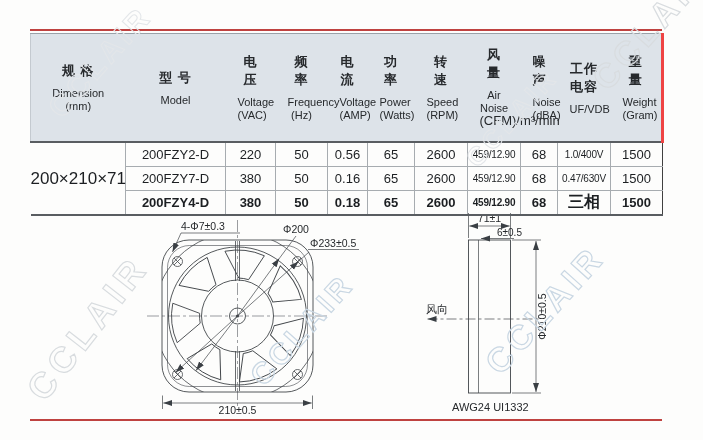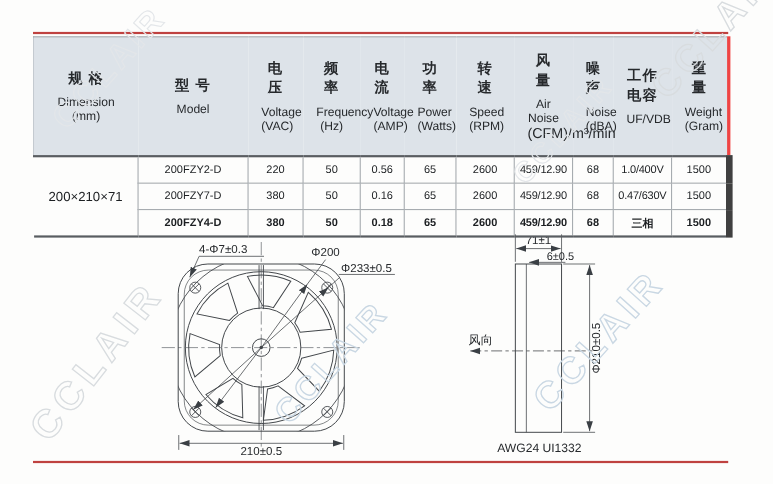--- a/index.html
+++ b/index.html
@@ -35,27 +35,27 @@
     font-weight:normal;padding:12px;
   }
   thead th:first-child{border-left:1px solid #c4cad0;}
   thead th:last-child{border-right:3px solid #ef4444;}
   .h-zh{font-size:13px;color:#26292c;letter-spacing:1px;margin-bottom:7px;font-weight:600;}
   .h-en{font-size:11px;color:#26292c;line-height:1.15;}
   .h-en.tiny{font-size:13px;}
   tbody td{
     border:1px solid var(--line-light,#a7acb0);
     height:23px;text-align:center;vertical-align:middle;
-    font-size:10px;color:#1c1f22;padding:0;background:transparent;
+    font-size:13px;color:#1c1f22;padding:0;background:transparent;
   }
   tbody tr:last-child td{border-bottom:2px solid var(--line-dark,#595d61);font-weight:bold;}
-  tbody td.dim-cell{border-left:none;border-bottom:2px solid var(--line-dark,#595d61);font-size:12px;}
-  tbody td:last-child{border-right:6px solid #404040;}
+  tbody td.dim-cell{border-left:none;border-bottom:2px solid var(--line-dark,#595d61);font-size:17px;}
+  tbody td:last-child{border-right:1px solid #404040;}
   tbody td.small{font-size:10px;letter-spacing:-0.2px;}
-  tbody td.mid{font-size:10px;}
+  tbody td.mid{font-size:16px;}
   
   #drawing-svg{position:absolute;left:0;top:0;width:703px;height:440px;z-index:1;}
   #drawing-svg text{font-family:"Liberation Sans","DejaVu Sans",sans-serif;fill:#26292c;}
   
   .wm{
     position:absolute;z-index:5;pointer-events:none;
     font-weight:bold;white-space:nowrap;
     color:transparent;
     transform:translate(-50%,-50%) rotate(-48deg);
   }

